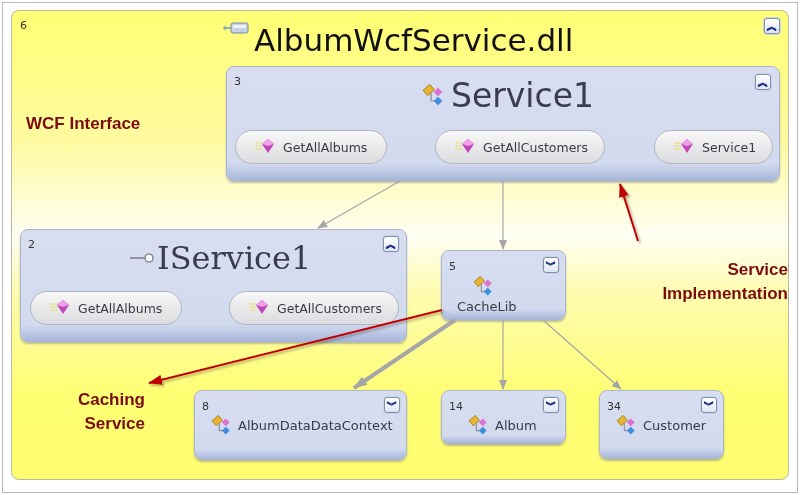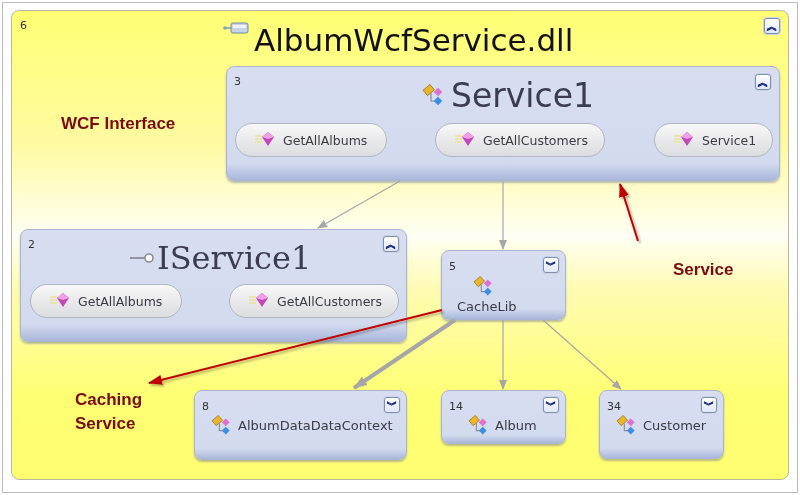--- a/index.html
+++ b/index.html
@@ -39,27 +39,27 @@
     color: #10207a; font-size: 11px; font-weight: bold; line-height: 1; cursor: pointer;
   }
   .box-title { position: absolute; white-space: nowrap; color: #3c3c50; }
   .big-title { font-size: 33px; line-height: 40px; }
   .small-title { font-size: 13px; line-height: 18px; color: #3a3a46; }
   .pill {
     position: absolute; height: 34px; box-sizing: border-box;
     border-radius: 17px; border: 1px solid #b2b6c2;
     background: linear-gradient(to bottom, #f8f8f8 0%, #e8e8ea 55%, #dcdde0 100%);
     display: flex; align-items: center; padding-left: 18px;
-    font-size: 12.5px; color: #3a3a46; white-space: nowrap; cursor: pointer;
+    font-size: 12.5px; color: #3a3a46; white-space: nowrap; cursor: pointer; margin-top: 7px;
   }
   .pill .mi { margin-right: 7px; }
   .annot {
     position: absolute; color: #7a0b10; font-weight: bold;
     font-family: "Liberation Sans", sans-serif; font-size: 17px;
-    text-align: left; line-height: 24px; white-space: nowrap; margin-left: 35px;
+    text-align: right; line-height: 24px; white-space: nowrap;
   }
   svg.overlay { position: absolute; left: 0; top: 0; }
 </style>
 </head>
 <body>
 
 <div class="frame"></div>
 
 <div class="container">
   <span class="node-id" style="left:8px; top:8px;">6</span>
@@ -255,17 +255,18 @@
   <line x1="543" y1="320" x2="621" y2="389" stroke="#a6a6a6" stroke-width="1.2" marker-end="url(#grayArrow)"></line>
 
   <line x1="70" y1="146" x2="70" y2="224" stroke="#c00000" stroke-width="2" marker-end="url(#redArrow)" filter="url(#sh)"></line>
   <line x1="638" y1="241" x2="620" y2="184" stroke="#c00000" stroke-width="2" marker-end="url(#redArrow)" filter="url(#sh)"></line>
   <line x1="442" y1="310" x2="149" y2="383" stroke="#c00000" stroke-width="2" marker-end="url(#redArrow)" filter="url(#sh)"></line>
 </svg>
 
 <div class="annot" style="left:26px; top:112px;">WCF Interface</div>
 <div class="annot" style="left:638px; top:258px; width:150px;">
   <div>Service</div>
+  <div>Implementation</div>
 </div>
 <div class="annot" style="left:40px; top:388px; width:105px;">
   <div>Caching</div>
   <div>Service</div>
 </div>
 
 </body></html>

